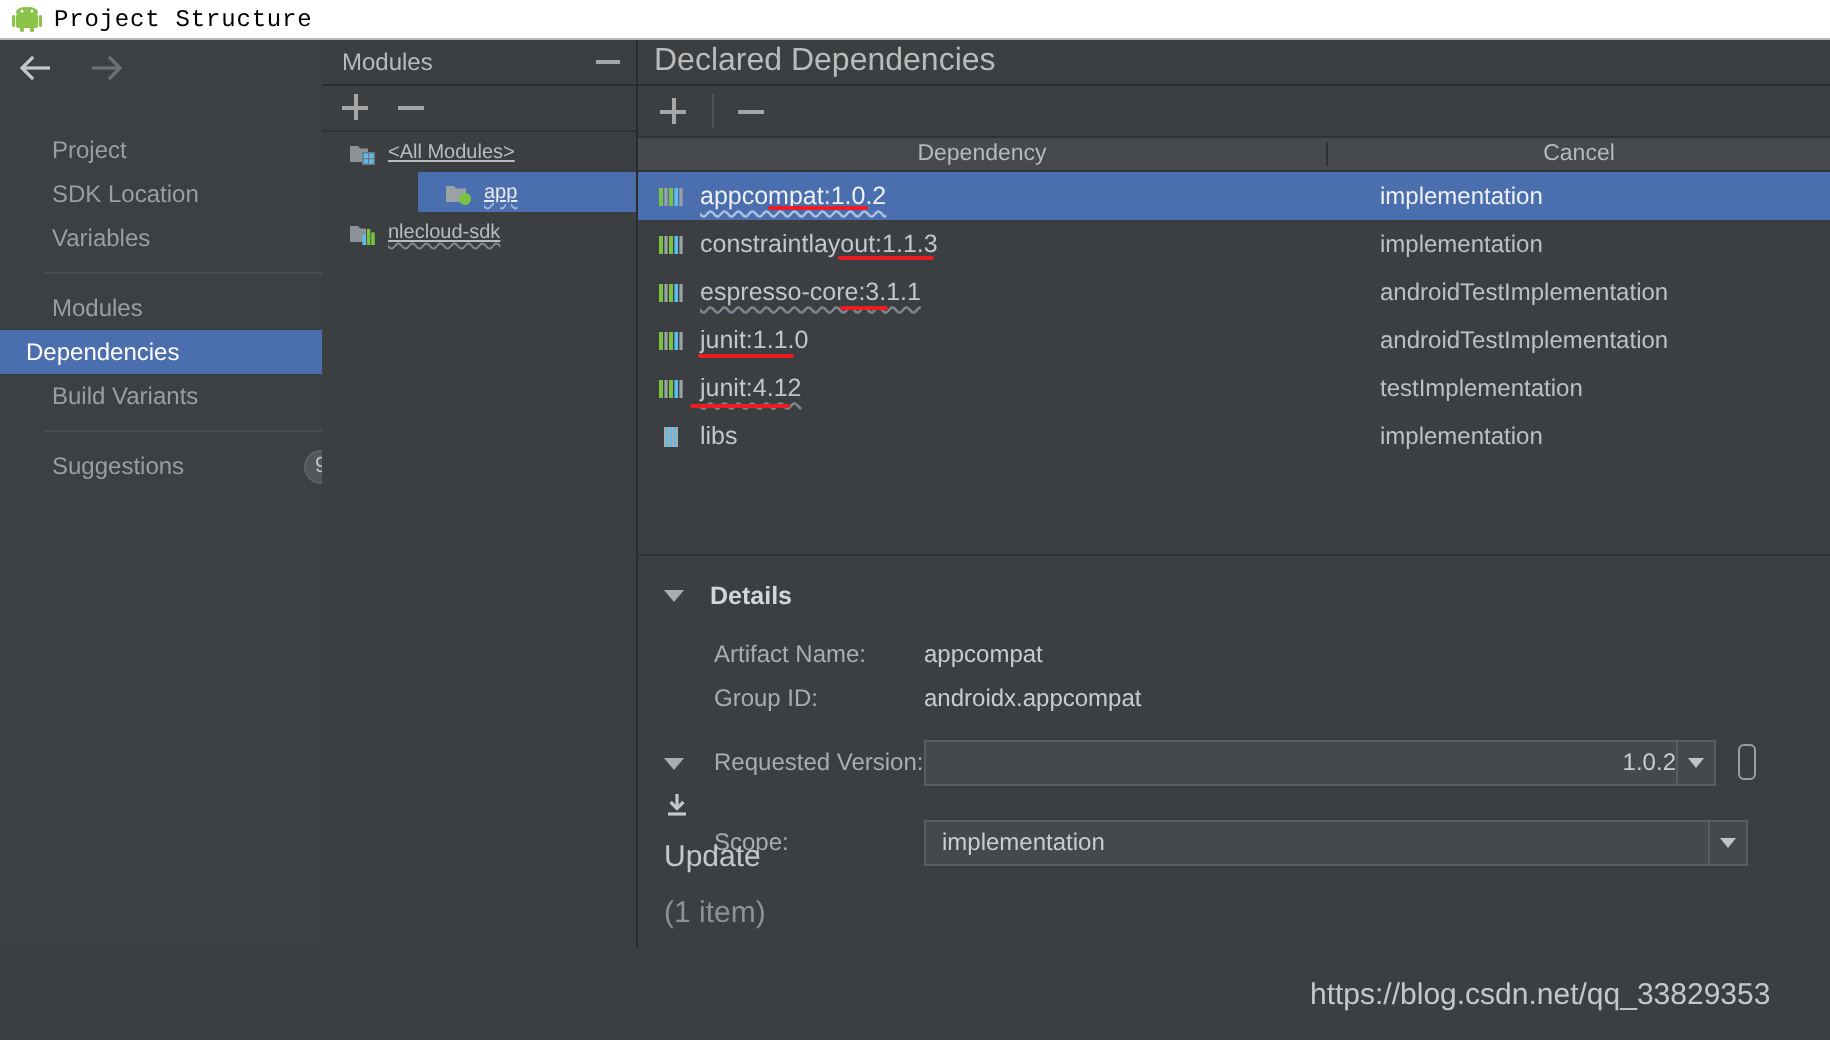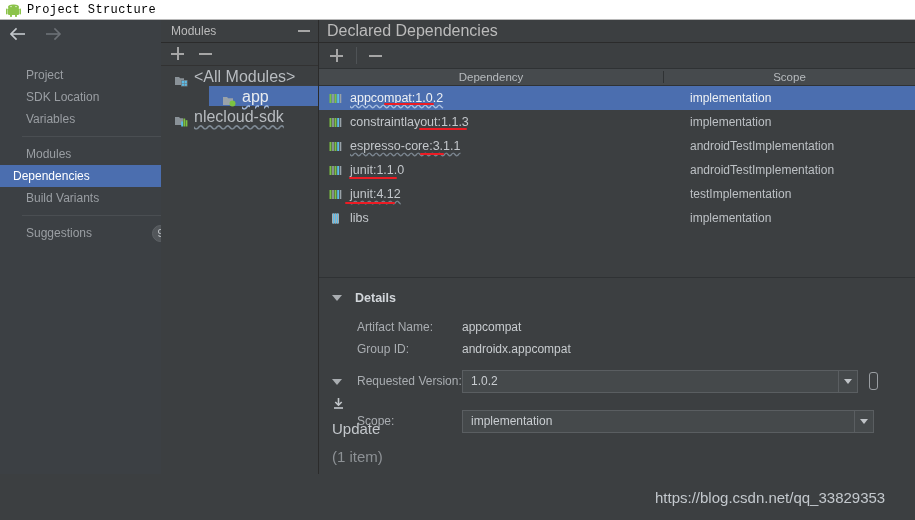--- a/index.html
+++ b/index.html
@@ -75,23 +75,24 @@
   .tb-btn { width: 14px; height: 14px; position: relative; cursor: default; }
   .tb-plus::before, .tb-plus::after {
     content: ""; position: absolute; background: #a6a6a6;
   }
   .tb-plus::before { left: 0; top: 6px; width: 13px; height: 2px; }
   .tb-plus::after { left: 6px; top: 0px; width: 2px; height: 13px; }
   .tb-minus::before {
     content: ""; position: absolute; left: 0; top: 6px; width: 13px; height: 2px; background: #a6a6a6;
   }
   .mod-row {
-    height: 20px; display: flex; align-items: flex-end; gap: 6px;
-    padding-left: 14px; font-size: 16px; color: #b8bcc0;
+    height: 20px; display: flex; align-items: center; gap: 6px;
+    padding-left: 14px; font-size: 10px; color: #b8bcc0;
     white-space: nowrap;
+    text-decoration: underline;
   }
   .mod-row.selected { background: #4b6eaf; color: #e9ecef; margin-left: 48px; }
   .mod-label.squiggle {
     text-decoration: underline wavy #7f8b96; text-underline-offset: 2px;
   }
   .mod-row.selected .mod-label.squiggle { text-decoration-color: #9fb6d8; }
 
   
   .deps {
     position: absolute; left: 319px; top: 20px; width: 596px; height: 454px;
@@ -175,21 +176,21 @@
     flex: 1; padding-left: 8px; font-size: 12px; color: #c9cdd1; white-space: nowrap;
   }
   .combo .arrowbox {
     width: 19px; height: 21px; border-left: 1px solid #5a5e61;
     display: flex; align-items: center; justify-content: center;
   }
   .caret {
     width: 0; height: 0; border-left: 4px solid transparent; border-right: 4px solid transparent;
     border-top: 5px solid #bfc3c7;
   }
-  .combo.version { width: 396px; }
+  .combo.version { width: 396px; text-align: right; }
   .combo.scope { width: 412px; }
   .var-btn {
     width: 9px; height: 18px; border: 1px solid #9a9ea2; border-radius: 3px;
     margin-left: 11px;
   }
   .update-row {
     display: flex; align-items: flex-start; gap: 11px; padding-left: 13px;
     position: absolute; left: 0; bottom: 9px; font-size: 15px; color: #c4c8cc; flex-direction: column;
   }
   .update-count { color: #8d9195; }
@@ -338,21 +339,21 @@
     <div class="deps-head">Declared Dependencies</div>
 
     <div class="deps-toolbar">
       <span class="tb-btn tb-plus"></span>
       <span class="sep"></span>
       <span class="tb-btn tb-minus"></span>
     </div>
 
     <div class="tbl-header">
       <div class="th dep">Dependency</div>
-      <div class="th scope">Scope</div>
+      <div class="th scope">Cancel</div>
     </div>
 
     <div class="tbl-body">
 
       <div class="dep-row selected">
         <div class="dep-cell-name">
           <span class="lib-icon">
             <svg width="13" height="13" viewBox="0 0 13 13">
               <rect x="0.5" y="2" width="2" height="9" fill="#7cc242"></rect>
               <rect x="3.2" y="2" width="1.6" height="9" fill="#9aa2a8"></rect>

